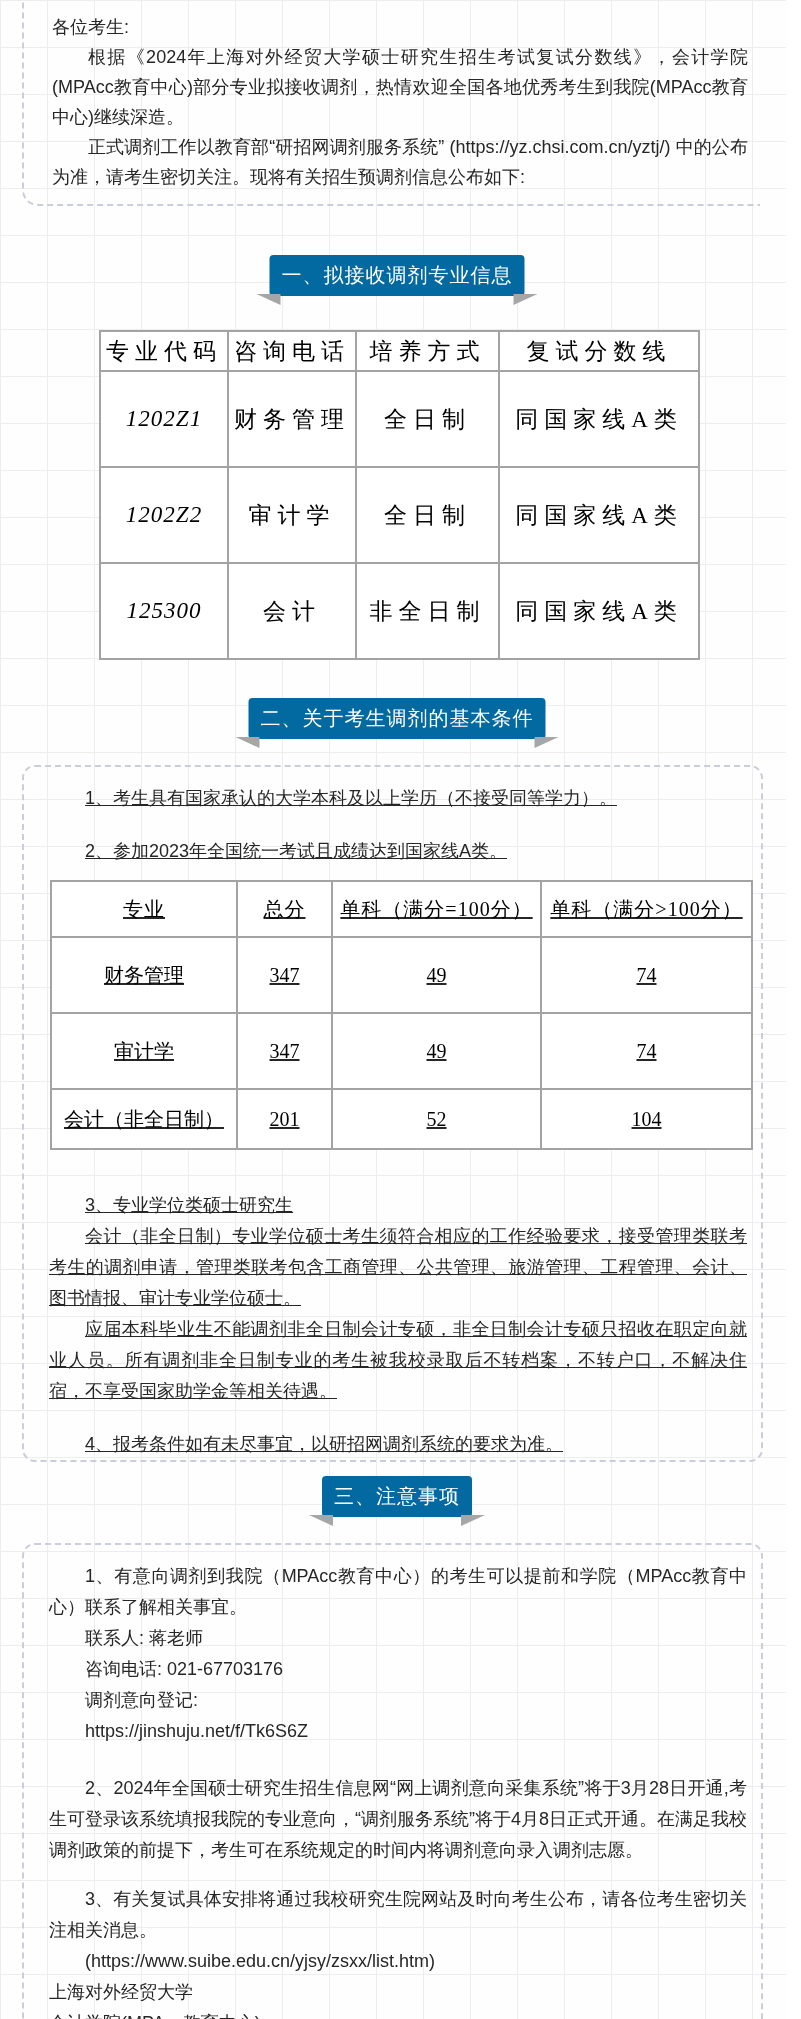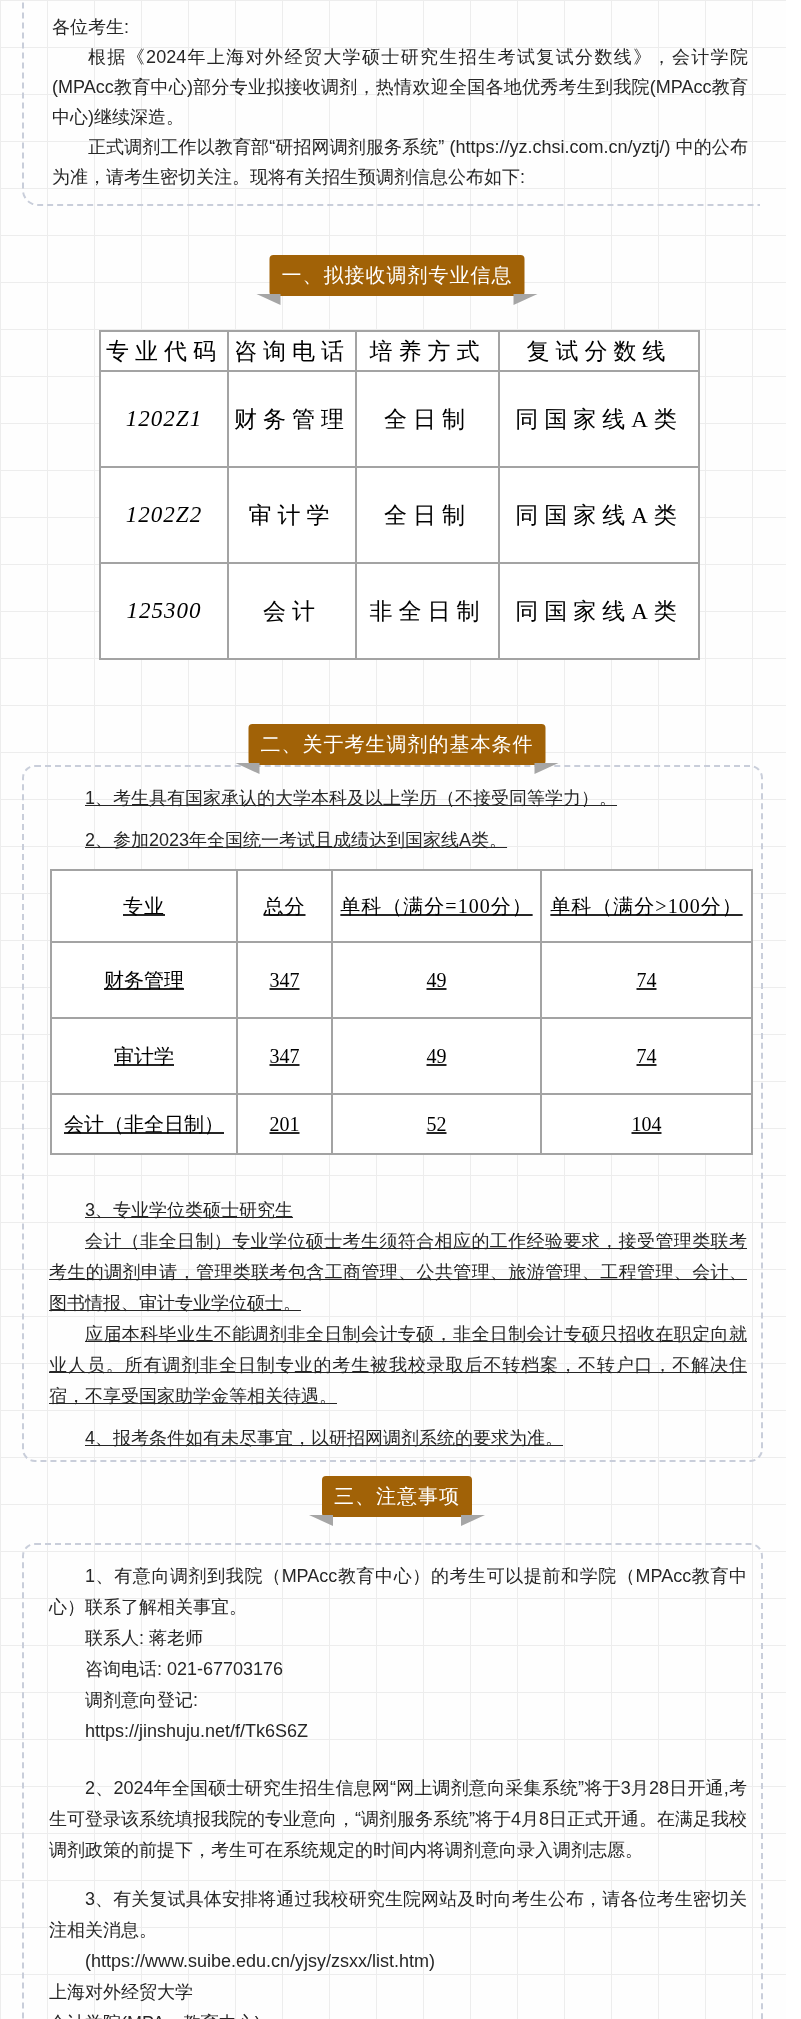--- a/index.html
+++ b/index.html
@@ -49,42 +49,42 @@
     padding:16px 14px 0 25px;
     font-size:18px; line-height:31px;
   }
   .box2 p, .box3 p { text-align:justify; }
   .indent { text-indent:2em; }
   
   .badge {
     position:absolute; left:397px; transform:translateX(-50%);
     height:41px; line-height:41px;
     padding:0 12px;
-    background:#a16207;
+    background:#0369a1;
     color:#ffffff;
     font-size:20px;
     letter-spacing:1px;
     border-radius:4px;
     white-space:nowrap;
     z-index:2;
   }
   .badge::before {
     content:""; position:absolute; left:-13px; bottom:-9px; z-index:-1;
     width:0; height:0;
     border-top:11px solid #a6a6a6;
     border-left:24px solid transparent;
   }
   .badge::after {
     content:""; position:absolute; right:-13px; bottom:-9px; z-index:-1;
     width:0; height:0;
     border-top:11px solid #a6a6a6;
     border-right:24px solid transparent;
   }
   .badge1 { top:255px; }
-  .badge2 { top:724px; }
+  .badge2 { top:698px; }
   .badge3 { top:1476px; }
   
   table { border-collapse:collapse; background:#ffffff; }
   td, th {
     border:2px solid #a3a3a3;
     text-align:center; vertical-align:middle;
     font-weight:normal;
   }
   .t1 {
     position:absolute; left:99px; top:330px;
@@ -94,25 +94,25 @@
   }
   .t1 th { height:40px; letter-spacing:6px; }
   .t1 td { height:96px; letter-spacing:6px; }
   .t1 td.num { letter-spacing:1px;font-style:italic; }
   .t2 {
     margin:13px 0 0 1px;
     table-layout:fixed; width:701px;
     font-family:"Liberation Serif","DejaVu Serif",serif;
     font-size:20px; color:#000;
   }
-  .t2 th { height:72px; letter-spacing:1px;border-radius:17px; }
+  .t2 th { height:56px; letter-spacing:1px;border-radius:17px; }
   .t2 td { height:76px; }
   .t2 tr.short td { height:60px; }
   
-  .mt22 { margin-top:11px; }
+  .mt22 { margin-top:22px; }
   .mt26 { margin-top:26px; }
   .mt28 { margin-top:40px; }
   .mt18 { margin-top:18px; }
   .signoff { text-align:right; padding-right:0px; text-indent:0; }
 </style>
 </head>
 <body>
 
 <div class="page">
   <div class="grid-layer"></div>

